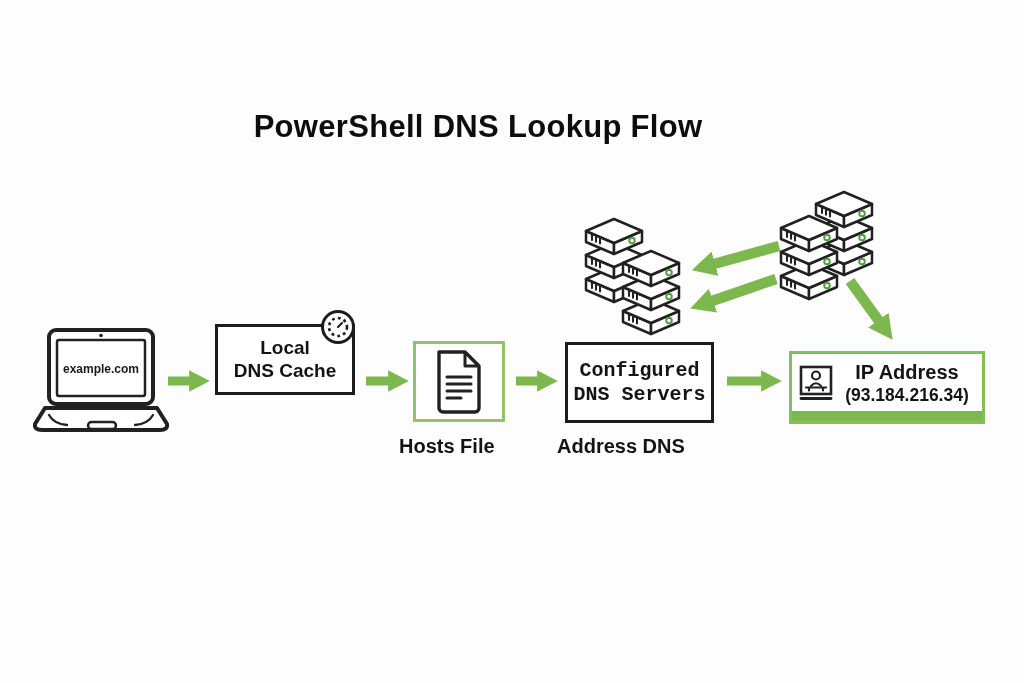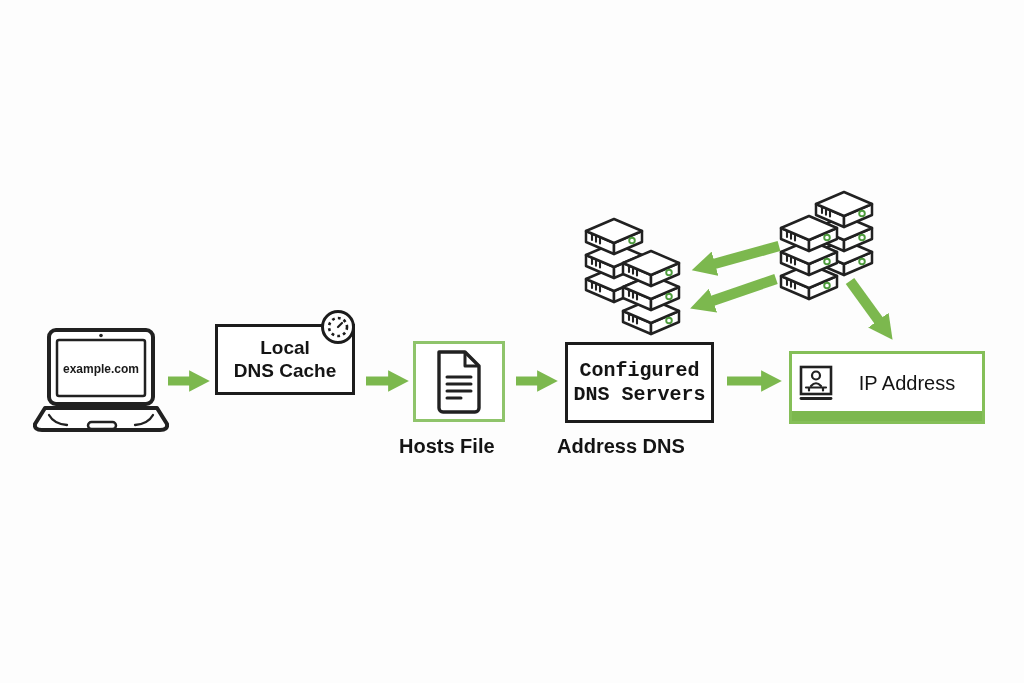--- a/index.html
+++ b/index.html
@@ -36,21 +36,21 @@
   .caption { position:absolute; font-weight:700; font-size:20px; color:#141414; }
   .caption-hosts    { left:399px; top:435px; width:120px; }
   .caption-fablwalk { left:557px; top:435px; width:166px; }
 
   .ip-box {
     position:absolute; left:789px; top:351px; width:196px; height:73px;
     border:3px solid #85bf58; background:#ffffff;
     display:flex; align-items:center; gap:4px; padding:4px 6px 13px 6px;
   }
   .ip-bar { position:absolute; left:0; right:0; bottom:0; height:10px; background:#7cb84e; }
-  .ip-text { flex:1; text-align:center; font-weight:400; color:#141414; line-height:1.22; }
+  .ip-text { flex:1; text-align:center; font-weight:700; color:#141414; line-height:1.22; }
   .ip-line1 { font-size:20px; }
   .ip-line2 { font-size:17.5px; }
 
   .laptop { position:absolute; left:33px; top:328px; width:136px; height:108px; }
   .laptop-text { font-family:"Liberation Sans",sans-serif; font-size:12px; font-weight:700; fill:#1a1a1a; }
   .lp-stroke { fill:#ffffff; stroke:#212121; stroke-linejoin:round; stroke-linecap:round; }
 </style>
 </head>
 <body>
 
@@ -99,20 +99,21 @@
       <g transform="translate(781,216)">
           <use href="#server-stack"></use>
         </g>
     </g>
 
     <path class="arrow-line" stroke-width="10.5" marker-end="url(#ah)" d="M779,246 L714,264"></path>
     <path class="arrow-line" stroke-width="10.5" marker-end="url(#ah)" d="M776,279 L712,301"></path>
     <path class="arrow-line" stroke-width="10.5" marker-end="url(#ah)" d="M850,281 L879,321"></path>
   </svg>
 
+  <h1 class="title">PowerShell DNS Lookup Flow</h1>
 
   <svg class="laptop" viewBox="0 0 136 108">
     <rect class="lp-stroke" x="16" y="2" width="104" height="74" rx="7" stroke-width="4"></rect>
     <circle cx="68" cy="7.5" r="1.8" fill="#212121"></circle>
     <rect class="lp-stroke" x="24" y="12" width="88" height="56" rx="2" stroke-width="2.5"></rect>
     <text class="laptop-text" x="68" y="45" text-anchor="middle">example.com</text>
     <path class="lp-stroke" stroke-width="4" d="M12,80 L124,80 L134,96 Q135,102 127,102 L9,102 Q1,102 2,96 Z"></path>
     <path fill="none" stroke="#212121" stroke-width="2.3" stroke-linecap="round" d="M16,87 Q21,96 34,97"></path>
     <path fill="none" stroke="#212121" stroke-width="2.3" stroke-linecap="round" d="M120,87 Q115,96 102,97"></path>
     <rect class="lp-stroke" x="55" y="94" width="28" height="7" rx="3.5" stroke-width="2.5"></rect>
@@ -146,17 +147,18 @@
   <div class="ip-box">
     <svg width="36" height="38" viewBox="0 0 36 38">
       <rect x="3" y="3" width="30" height="27" fill="#ffffff" stroke="#212121" stroke-width="2.6"></rect>
       <circle cx="18" cy="11.5" r="4" fill="none" stroke="#212121" stroke-width="2.2"></circle>
       <path d="M13,22 Q18,16.5 23,22" fill="none" stroke="#212121" stroke-width="2.2" stroke-linecap="round"></path>
       <path d="M8,23.5 H28 M11,23.5 v3 M25,23.5 v3" fill="none" stroke="#212121" stroke-width="2.2" stroke-linecap="round"></path>
       <path d="M3,34.5 H33" stroke="#212121" stroke-width="2.8" stroke-linecap="round"></path>
     </svg>
     <div class="ip-text">
       <div class="ip-line1">IP Address</div>
+      <div class="ip-line2">(93.184.216.34)</div>
     </div>
     <div class="ip-bar"></div>
   </div>
 
 </div>
 
 </body></html>

